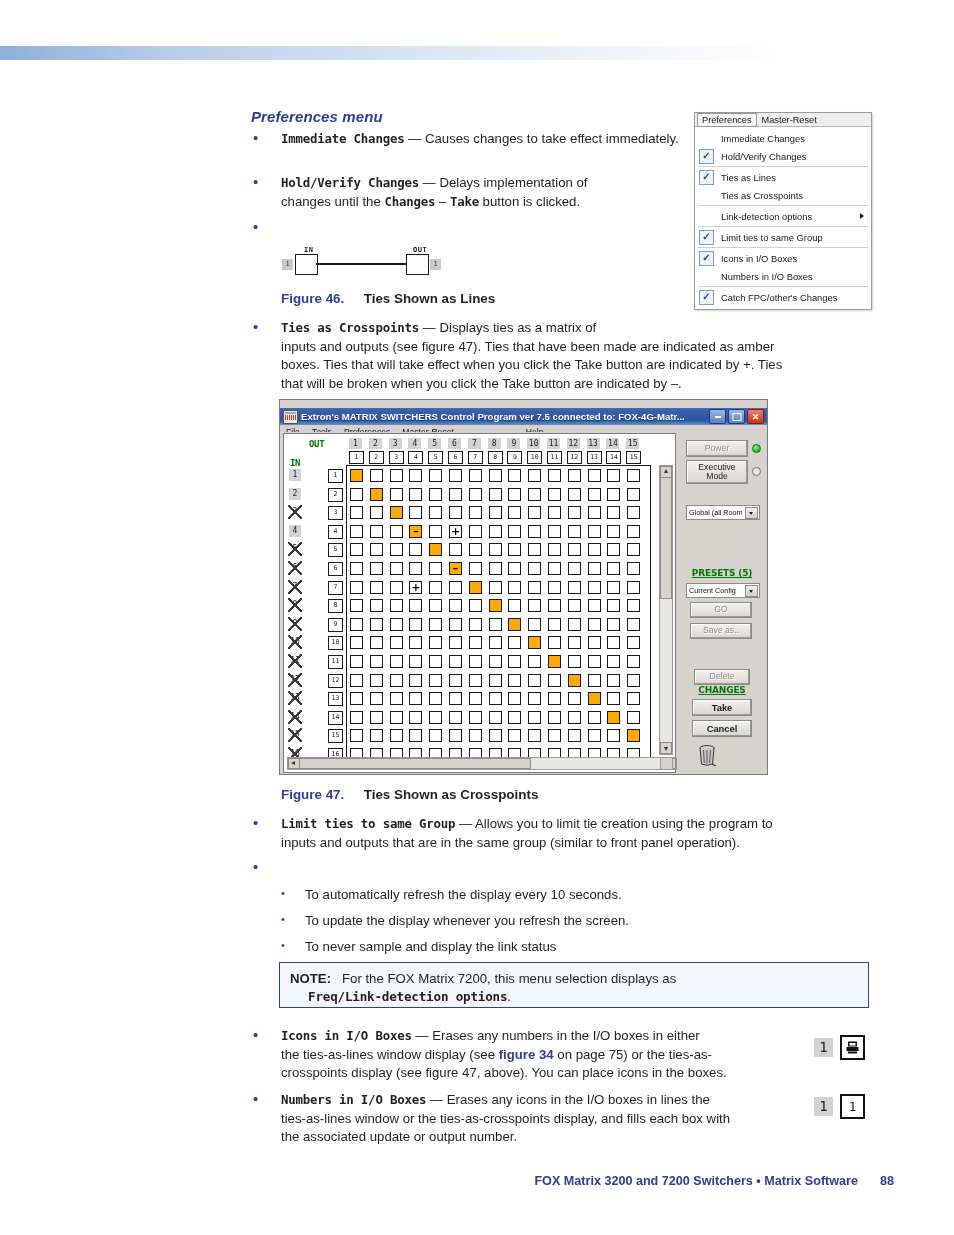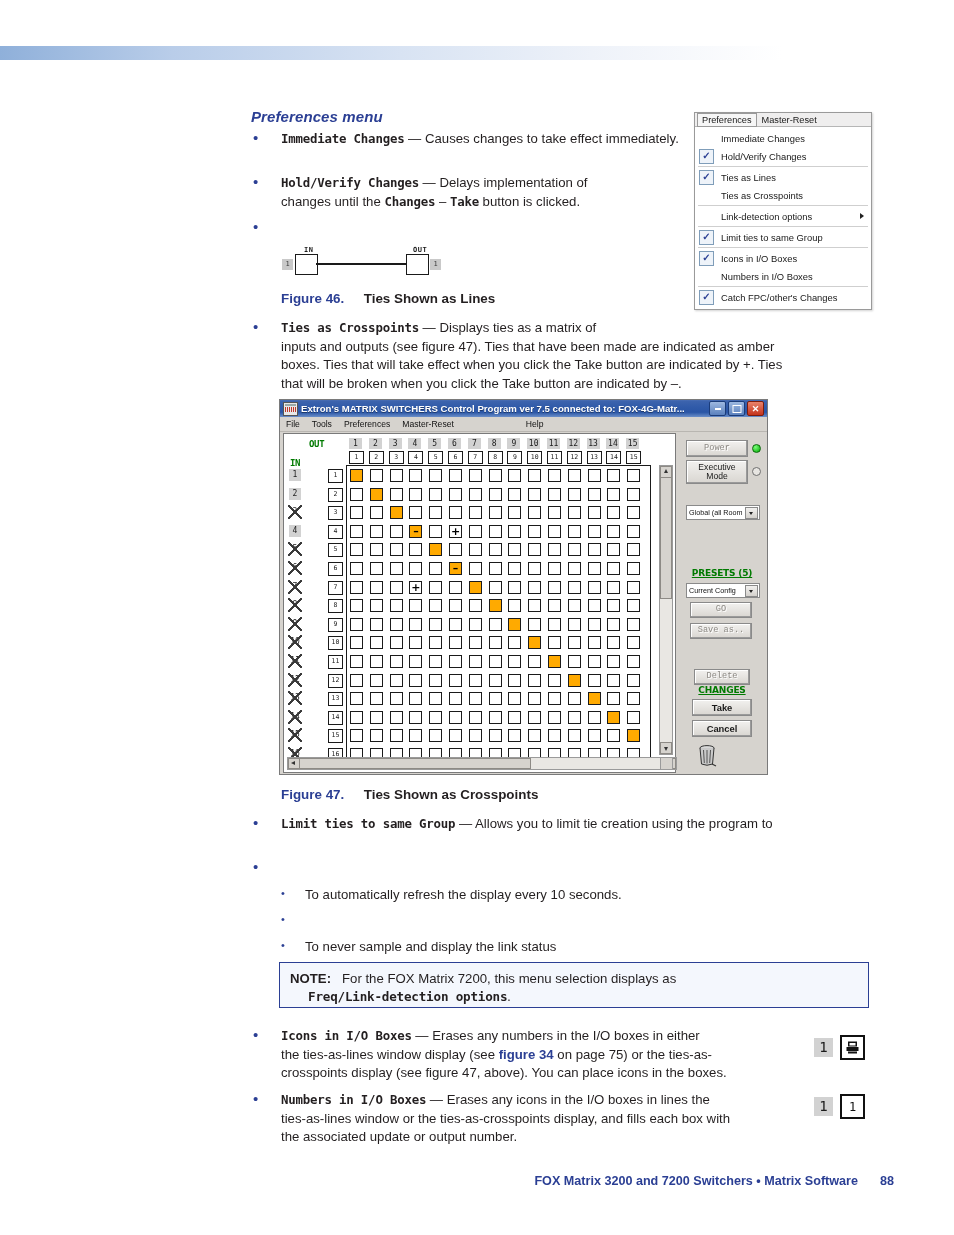--- a/index.html
+++ b/index.html
@@ -71,21 +71,21 @@
     border-top:3.5px solid transparent;border-bottom:3.5px solid transparent;border-left:4.5px solid #222;}
 
   
   .app{
     position:absolute;left:279px;top:399px;width:487px;height:374px;
     border:1px solid #7a7a7a;background:#d6d3ce;
   }
   .titlebar{
     height:17px;
     background:linear-gradient(180deg,#4a6fb5 0%,#3c63ad 8%,#315ba9 40%,#2a55a5 72%,#6b8fc9 100%);
-    display:flex;align-items:center;padding:0 2px;position:relative;
+    display:flex;align-items:center;padding:0 2px;position:relative;margin-top:8px;
   }
   .tb-icon{
     width:13px;height:12px;margin:0 3px 0 1px;background:#e8e8e8;
     border:1px solid #555;position:relative;flex:none;
   }
   .tb-icon:after{content:"";position:absolute;left:1px;top:4px;right:1px;height:5px;
     background:repeating-linear-gradient(90deg,#c0392b 0 1px,#e8e8e8 1px 2px);}
   .tb-icon:before{content:"";position:absolute;left:1px;top:1px;right:1px;height:2px;background:#9aa;}
   .tb-title{
     color:#ffffff;font-size:9.6px;font-weight:bold;white-space:nowrap;
@@ -171,21 +171,21 @@
 
   
   .rpanel{position:absolute;left:400px;top:1px;width:84px;height:338px;}
   .xbtn{
     position:absolute;border:1px solid #8a8a8a;
     background:linear-gradient(180deg,#f2f1ef,#d9d6d1);
     box-shadow:inset -1px -1px 0 #9a9a9a, inset 1px 1px 0 #ffffff;
     font-size:8.6px;color:#1a1a1a;text-align:center;
     display:flex;align-items:center;justify-content:center;flex-direction:column;line-height:9.5px;
   }
-  .xbtn.dim{color:#8d8a85;text-shadow:1px 1px 0 #fff;font-family:Liberation Mono, monospace;}
+  .xbtn.dim{color:#8d8a85;text-shadow:1px 1px 0 #fff;}
   .grnlabel{position:absolute;color:#007a00;font-size:9px;font-weight:bold;text-decoration:underline;
     text-align:center;width:84px;left:0;font-family:"DejaVu Sans",sans-serif;letter-spacing:-.2px;}
   .combo{
     position:absolute;border:1px solid #8a8a8a;background:#fff;height:13px;
     font-size:7.2px;color:#111;display:flex;align-items:center;padding-left:2px;
   }
   .combo .cb-arrow{
     position:absolute;right:1px;top:1px;width:11px;height:10px;
     background:linear-gradient(180deg,#f2f1ef,#d4d1cc);border:1px solid #8a8a8a;
   }
@@ -732,28 +732,30 @@
 
   <div class="figcap" style="left:281px;top:787px;">
     <span class="fnum">Figure 47.</span>
     <span style="display:inline-block;width:12px;"></span>
     <span>Ties Shown as Crosspoints</span>
   </div>
 
   <div class="bullet-dot" style="left:253px;top:815px;">•</div>
   <div class="btxt" style="left:281px;top:815px;width:595px;">
     <span class="mono">Limit ties to same Group</span><span> — Allows you to limit tie creation using the program to</span><br>
+    <span>inputs and outputs that are in the same group (similar to front panel operation).</span>
   </div>
 
   <div class="bullet-dot" style="left:253px;top:859px;">•</div>
 
   <div class="bullet-dot" style="left:281px;top:888px;font-size:11px;">•</div>
   <div class="btxt" style="left:305px;top:886px;width:560px;">To automatically refresh the display every 10 seconds.</div>
 
   <div class="bullet-dot" style="left:281px;top:914px;font-size:11px;">•</div>
+  <div class="btxt" style="left:305px;top:912px;width:560px;">To update the display whenever you refresh the screen.</div>
 
   <div class="bullet-dot" style="left:281px;top:940px;font-size:11px;">•</div>
   <div class="btxt" style="left:305px;top:938px;width:560px;">To never sample and display the link status</div>
 
   <div class="notebox">
     <div class="note-lbl">NOTE:</div>
     <div class="note-t1">For the FOX Matrix 7200, this menu selection displays as</div>
     <div class="note-t2">
       <span class="mono" style="font-size:12.6px;">Freq/Link-detection options</span><span>.</span>
     </div>

